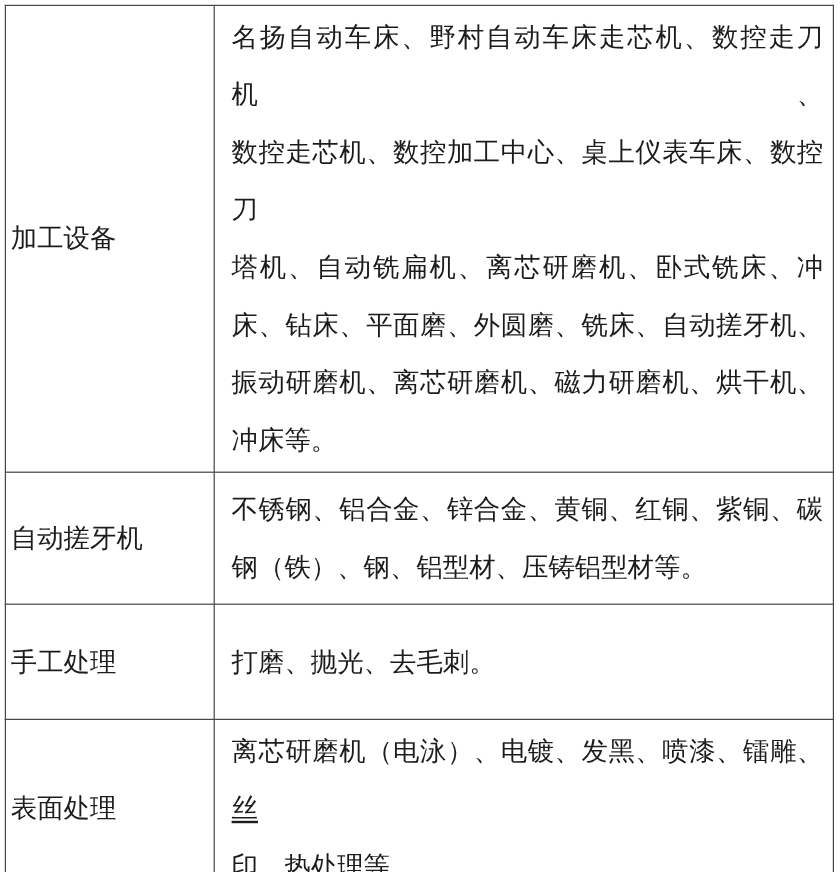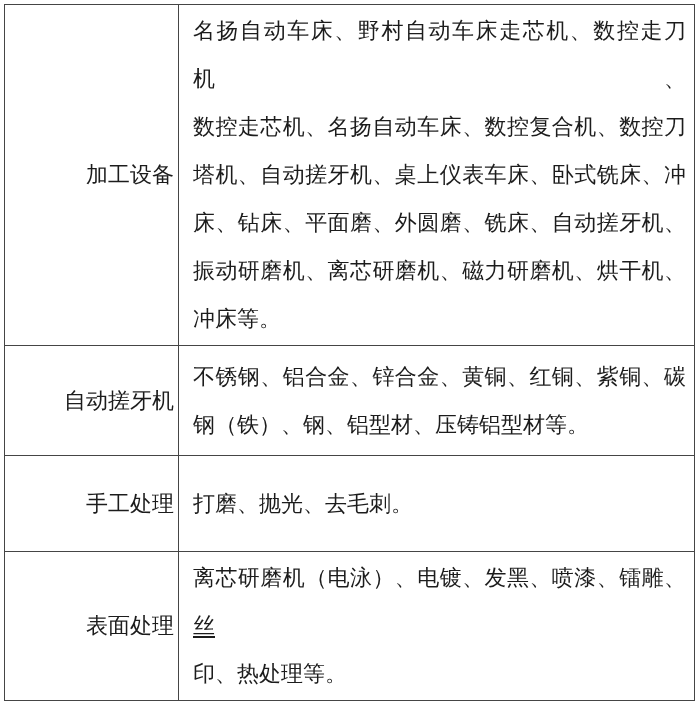--- a/index.html
+++ b/index.html
@@ -19,21 +19,21 @@
     width: 691px;
     margin: 4px 0 0 4px;
   }
   td {
     border: 1.5px solid #454545;
     vertical-align: middle;
     font-size: 22px;
   }
   td.label-cell {
     width: 174px;
-    text-align: right;
+    text-align: left;
     padding: 16px 4px;
   }
   td.content-cell {
     padding: 2px 8px 2px 14px;
   }
   .line {
     line-height: 48px;
     text-align: left;
     white-space: nowrap;
   }
@@ -54,22 +54,22 @@
 </style>
 </head>
 <body>
 
 <table class="spec-table">
   <tbody>
       <tr class="row-1">
     <td class="label-cell">加工设备</td>
     <td class="content-cell">
       <div class="line jline">名扬自动车床、野村自动车床走芯机、数控走刀机、</div>
-      <div class="line jline">数控走芯机、名扬自动车床、数控复合机、数控刀</div>
-      <div class="line jline">塔机、自动搓牙机、桌上仪表车床、卧式铣床、冲</div>
+      <div class="line jline">数控走芯机、数控加工中心、桌上仪表车床、数控刀</div>
+      <div class="line jline">塔机、自动铣扁机、离芯研磨机、卧式铣床、冲</div>
       <div class="line jline">床、钻床、平面磨、外圆磨、铣床、自动搓牙机、</div>
       <div class="line jline">振动研磨机、离芯研磨机、磁力研磨机、烘干机、</div>
       <div class="line">冲床等。</div>
     </td>
   </tr>
 
 
   <tr class="row-3">
     <td class="label-cell">自动搓牙机</td>
     <td class="content-cell">

